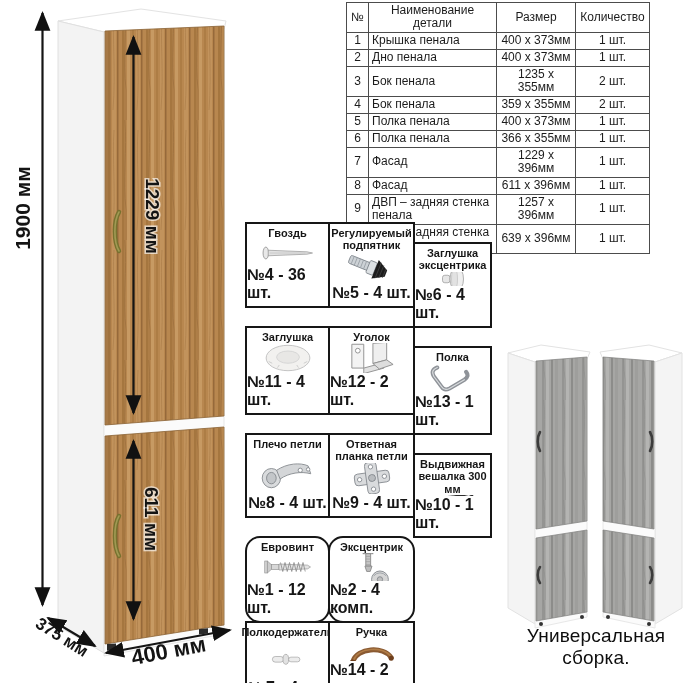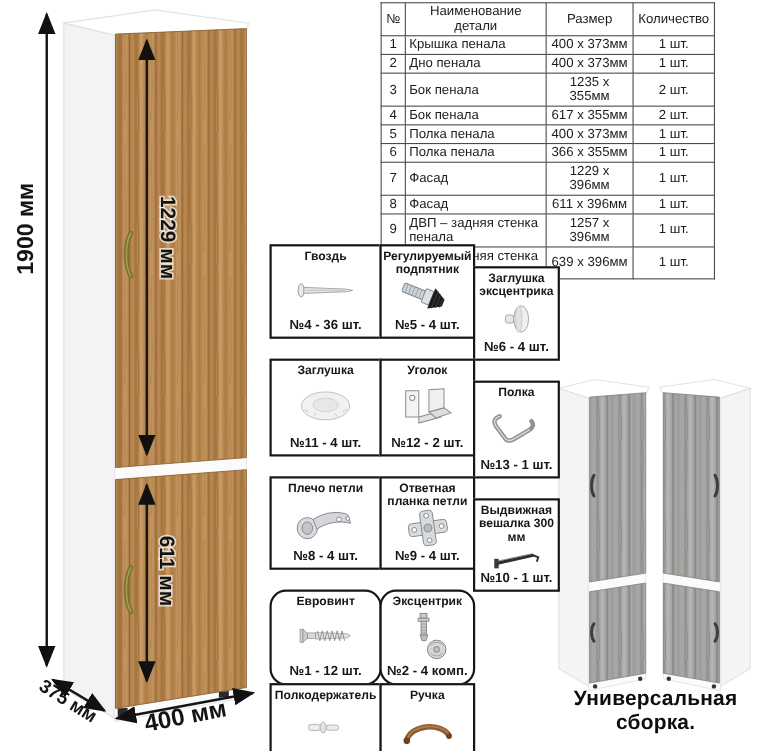--- a/index.html
+++ b/index.html
@@ -16,30 +16,30 @@
   .parts td{height:14px;}
   .td-num,.td-size,.td-qty{text-align:center;}
   .td-name{text-align:left;padding-left:5px;}
 
   
   .hw-grid{position:absolute;left:245px;top:222px;}
   .hw-row{display:flex;}
   .hw-row + .hw-row{margin-top:-2px;}
   .hw-cell{box-sizing:border-box;border:2px solid #161616;background:#fff;
       margin-right:-2px;display:flex;flex-direction:column;align-items:center;}
-  .c1{width:102px;} .c2{width:87px;} .c3{width:79px;margin-top:20px;}
+  .c1{width:85px;} .c2{width:87px;} .c3{width:79px;margin-top:20px;}
   .r1 .hw-cell{height:86px;} .r2 .hw-cell{height:89px;} .r3 .hw-cell{height:85px;}
   .r4 .hw-cell{height:87px;border-radius:15px;} .r5 .hw-cell{height:82px;}
   .hw-name{font-weight:bold;font-size:11px;line-height:1.12;text-align:center;
       padding:3px 1px 0;color:#161616;}
   .hw-icon{flex:1;display:flex;align-items:center;justify-content:center;overflow:hidden;}
-  .hw-count{font-weight:bold;font-size:12px;text-align:right;padding-bottom:4px;color:#161616;}
+  .hw-count{font-weight:bold;font-size:16px;text-align:left;padding-bottom:4px;color:#161616;}
 
   .caption{position:absolute;left:492px;top:625px;width:208px;text-align:center;
-      font-weight:bold;font-size:19px;color:#0e0e0e;letter-spacing:0.2px;}
+      font-weight:normal;font-size:19px;color:#0e0e0e;letter-spacing:0.2px;}
 </style>
 </head>
 <body>
 
 <div class="canvas">
 
   <svg class="illustration" width="700" height="683" viewBox="0 0 700 683">
     <defs>
       <marker id="ah" viewBox="0 0 10 8" refX="9" refY="4" markerWidth="9" markerHeight="8" orient="auto-start-reverse">
           <path d="M0,0 L10,4 L0,8 z" fill="#111"></path>
@@ -147,21 +147,21 @@
         </tr>
       <tr>
           <td class="td-num">3</td>
           <td class="td-name">Бок пенала</td>
           <td class="td-size">1235 х 355мм</td>
           <td class="td-qty">2 шт.</td>
         </tr>
       <tr>
           <td class="td-num">4</td>
           <td class="td-name">Бок пенала</td>
-          <td class="td-size">617 х 355мм</td>
+          <td class="td-size">359 х 355мм</td>
           <td class="td-qty">2 шт.</td>
         </tr>
       <tr>
           <td class="td-num">5</td>
           <td class="td-name">Полка пенала</td>
           <td class="td-size">400 х 373мм</td>
           <td class="td-qty">1 шт.</td>
         </tr>
       <tr>
           <td class="td-num">6</td>

